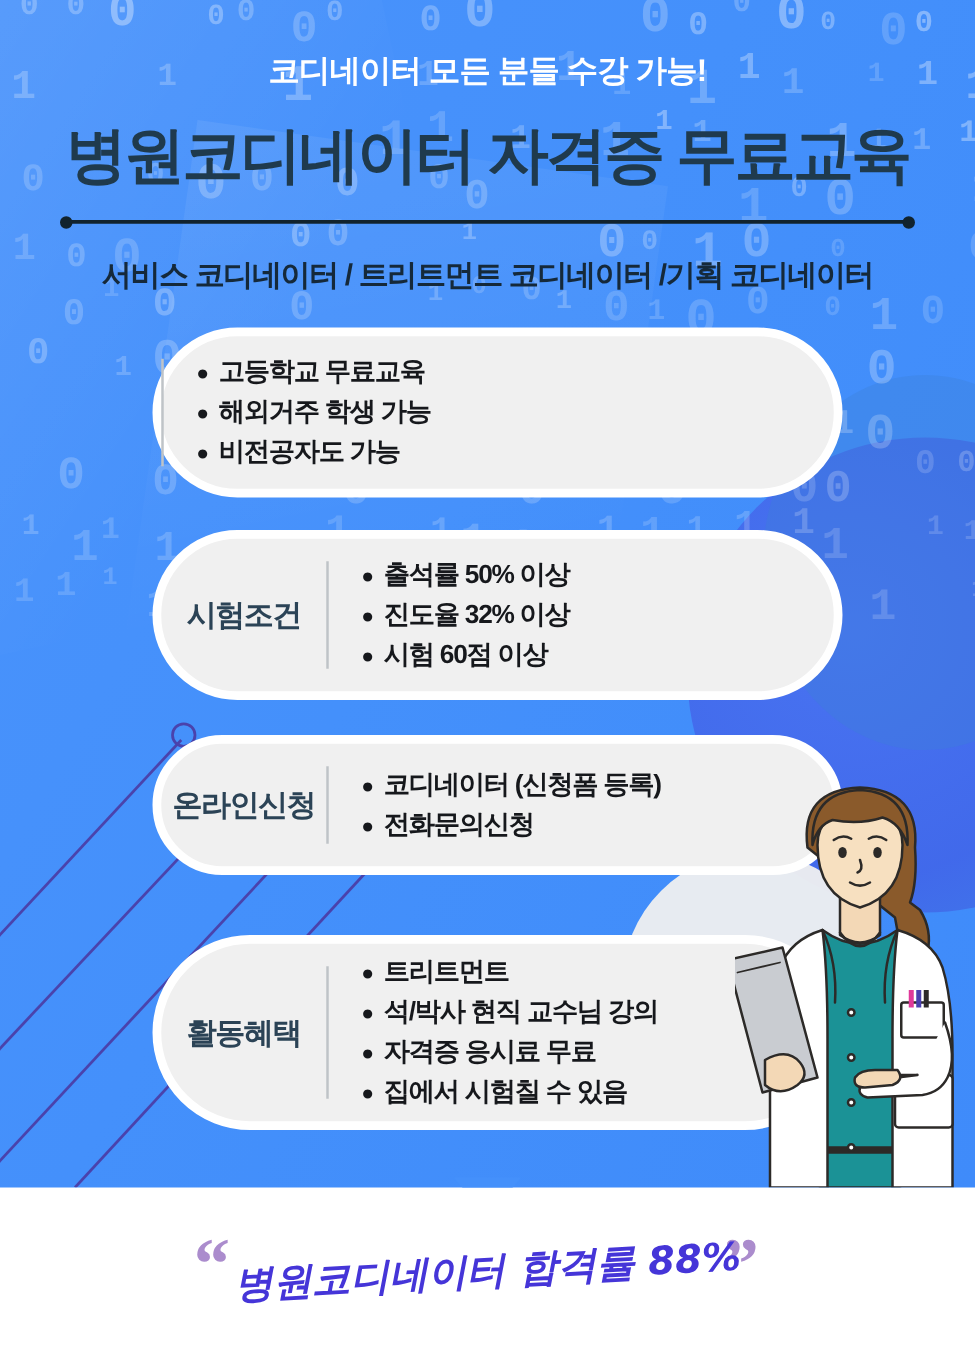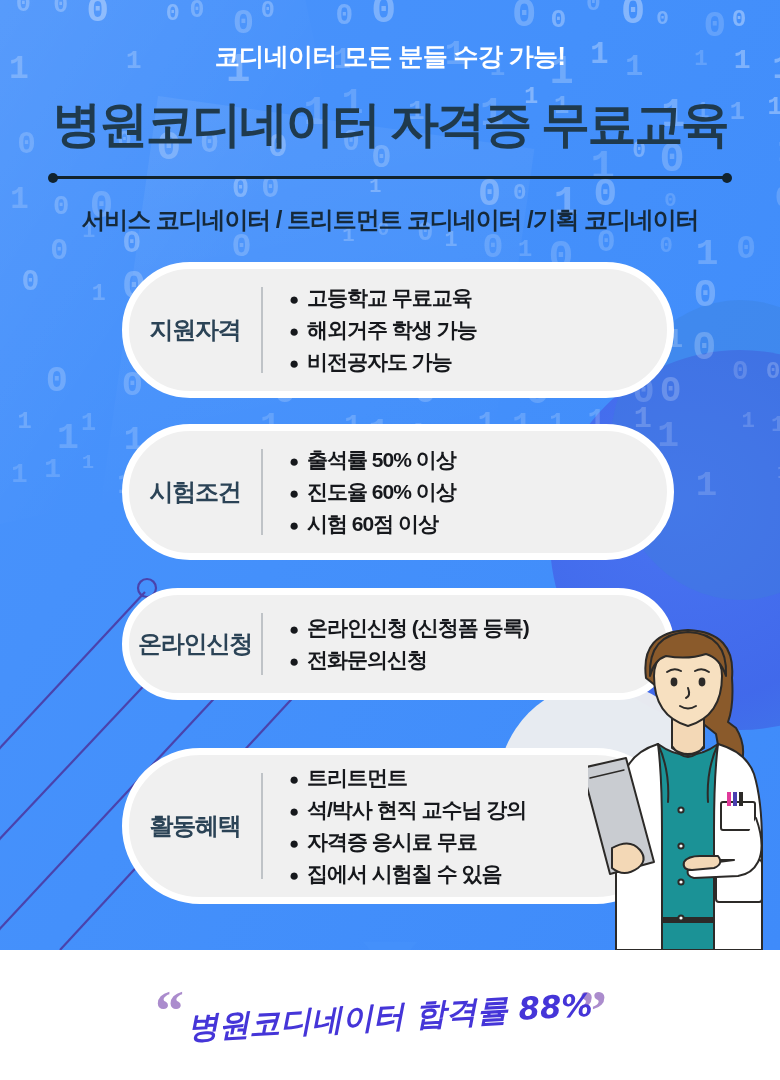--- a/index.html
+++ b/index.html
@@ -293,21 +293,20 @@
       </g>
     </svg>
 
     <div class="kicker">코디네이터 모든 분들 수강 가능!</div>
     <div class="title">병원코디네이터 자격증 무료교육</div>
     <div class="rule"></div>
     <div class="subtitle">서비스 코디네이터 / 트리트먼트 코디네이터 /기획 코디네이터</div>
 
     <div id="cards-host">
         <div class="card" style="top: 262px; height: 136px;">
-          <div class="card-label">지원자격</div>
           <div class="card-div"></div>
           <div class="bullets">
             <div class="bullet">
               <span class="dot">●</span>
               <span class="btext">고등학교 무료교육</span>
             </div>
             <div class="bullet">
               <span class="dot">●</span>
               <span class="btext">해외거주 학생 가능</span>
             </div>
@@ -320,35 +319,35 @@
         <div class="card" style="top: 424px; height: 136px;">
           <div class="card-label">시험조건</div>
           <div class="card-div"></div>
           <div class="bullets">
             <div class="bullet">
               <span class="dot">●</span>
               <span class="btext">출석률 50% 이상</span>
             </div>
             <div class="bullet">
               <span class="dot">●</span>
-              <span class="btext">진도율 60% 이상</span>
+              <span class="btext">진도율 32% 이상</span>
             </div>
             <div class="bullet">
               <span class="dot">●</span>
               <span class="btext">시험 60점 이상</span>
             </div>
           </div>
         </div>
         <div class="card" style="top: 588px; height: 112px;">
           <div class="card-label">온라인신청</div>
           <div class="card-div"></div>
           <div class="bullets">
             <div class="bullet">
               <span class="dot">●</span>
-              <span class="btext">온라인신청 (신청폼 등록)</span>
+              <span class="btext">코디네이터 (신청폼 등록)</span>
             </div>
             <div class="bullet">
               <span class="dot">●</span>
               <span class="btext">전화문의신청</span>
             </div>
           </div>
         </div>
         <div class="card" style="top: 748px; height: 156px;">
           <div class="card-label">활동혜택</div>
           <div class="card-div"></div>

